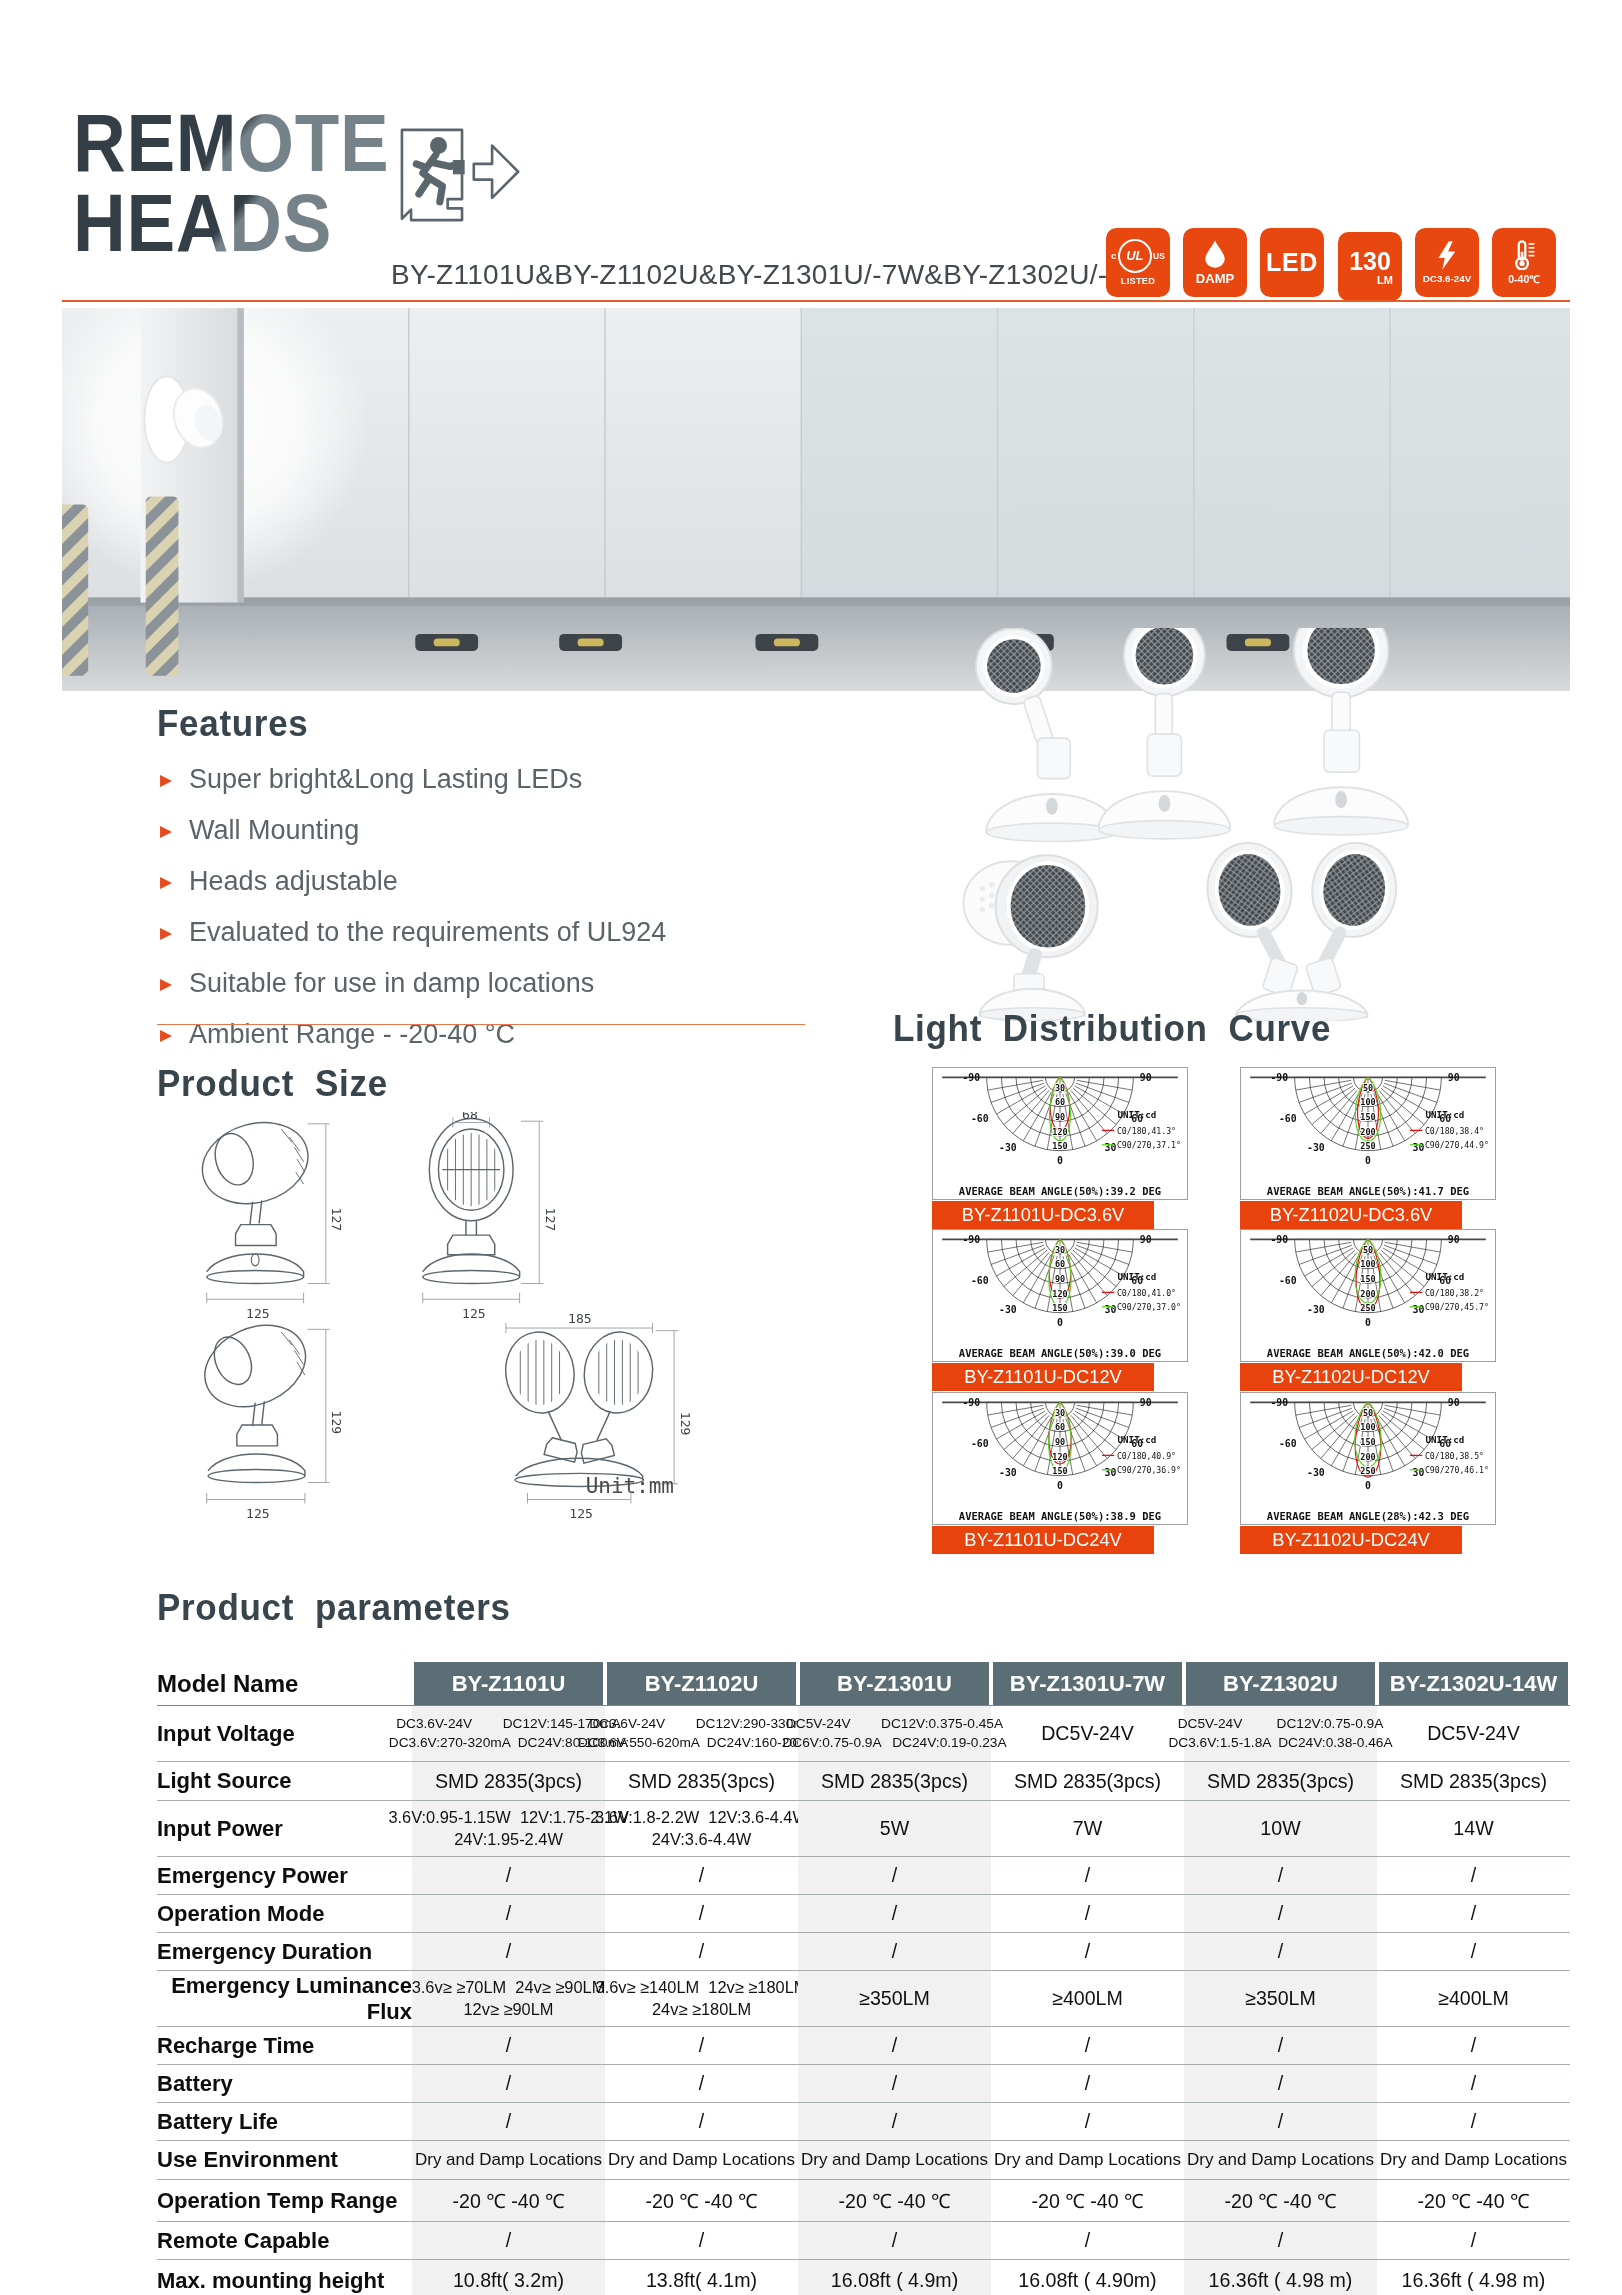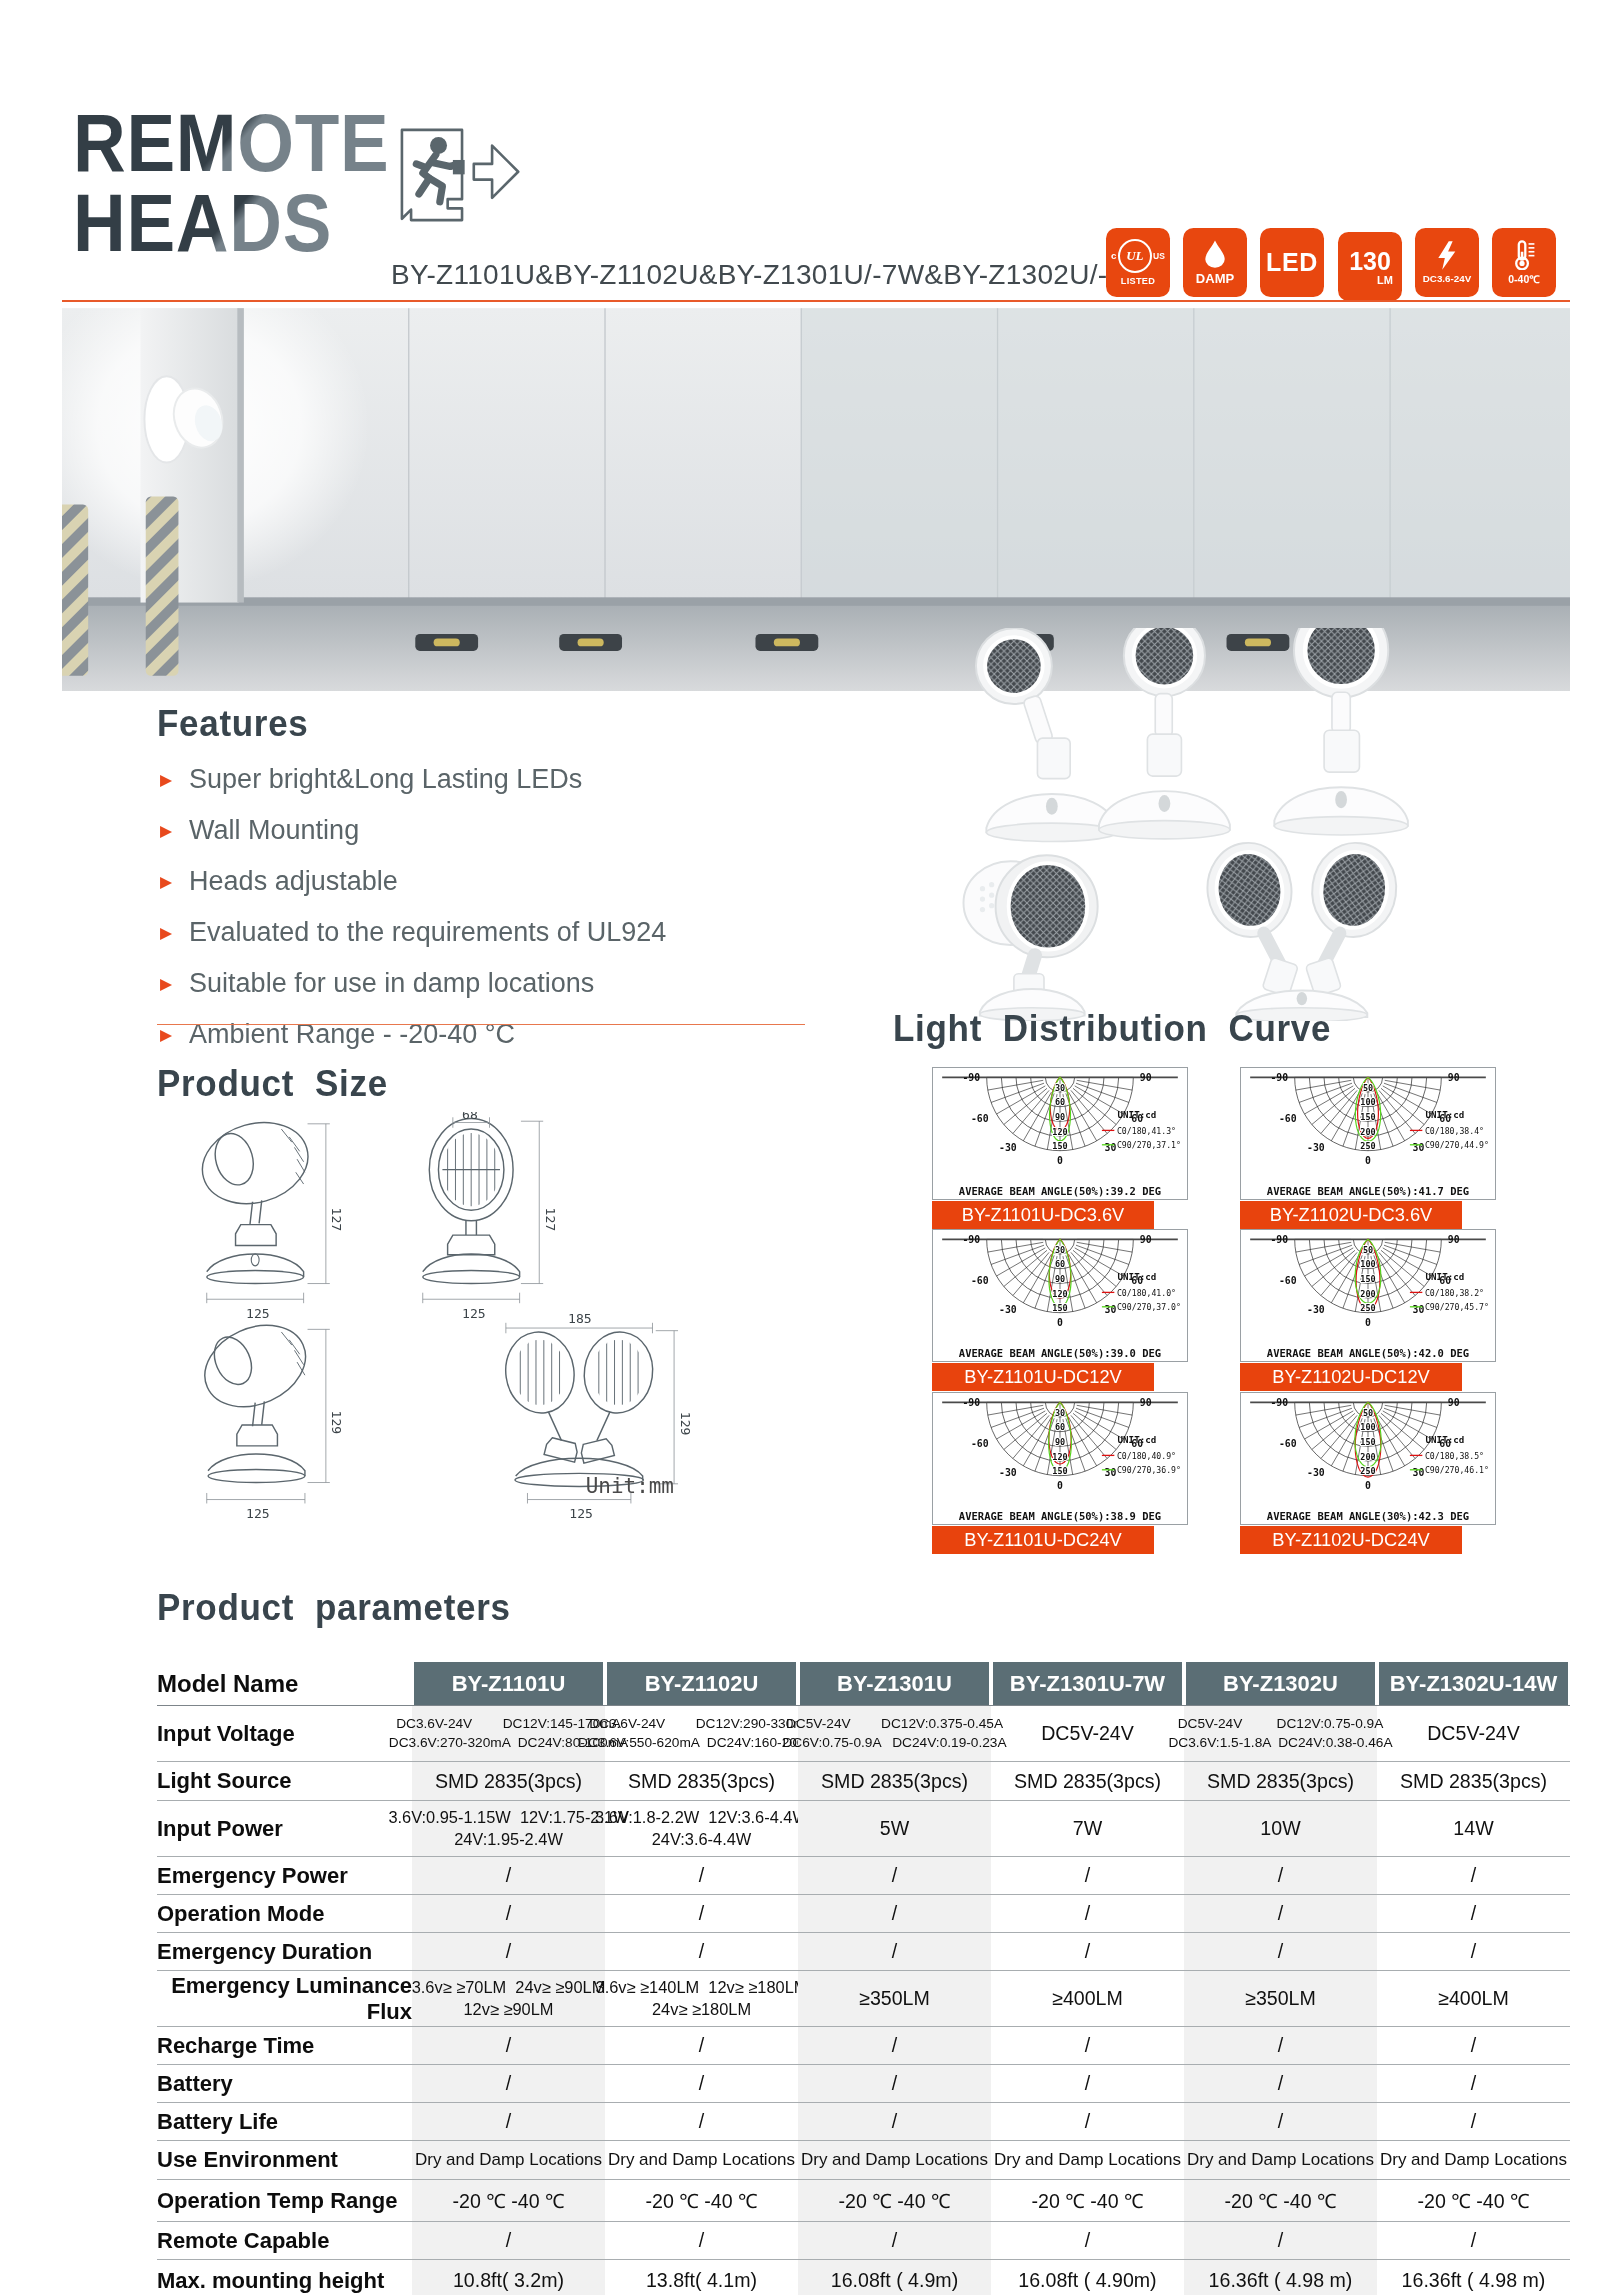--- a/index.html
+++ b/index.html
@@ -65,21 +65,21 @@
     <path d="M70 44 L50 72 L60 80 L44 104 M56 64 L40 58 M64 56 L92 62 L104 58" fill="none" stroke="#5a666c" stroke-width="11" stroke-linecap="round" stroke-linejoin="round"></path>
     <path d="M60 80 L80 92 L76 116" fill="none" stroke="#5a666c" stroke-width="11" stroke-linecap="round" stroke-linejoin="round"></path>
     <path d="M128 58 h28 V30 l40 40 -40 40 V82 h-28 z" fill="#fff" stroke="#5a666c" stroke-width="4" stroke-linejoin="round"></path>
   </svg>
 
   <div class="abs subtitle" style="left:391px;top:259px;">BY-Z1101U&amp;BY-Z1102U&amp;BY-Z1301U/-7W&amp;BY-Z1302U/-14W</div>
 
   <div class="badge" style="left:1106px;top:228px;">
     <div style="display:flex;align-items:center;">
       <span style="font-size:9.8px;">c</span>
-      <span style="width:30px;height:30px;border:2.6px solid #fff;border-radius:50%;display:flex;align-items:center;justify-content:center;font-style:italic;font-size:13px;margin:0 1.3px;font-family:Liberation Serif, serif;">UL</span>
+      <span style="width:30px;height:30px;border:2.6px solid #fff;border-radius:50%;display:flex;align-items:center;justify-content:center;font-style:italic;font-size:13px;margin:0 1.3px;">UL</span>
       <span style="font-size:8.5px;">US</span>
     </div>
     <div style="font-size:9.2px;margin-top:3.3px;letter-spacing:0.3px;">LISTED</div>
   </div>
 
   <div class="badge" style="left:1183px;top:228px;">
     <svg width="22" height="29" viewBox="0 0 34 44">
       <path d="M17 2 C23 14 32 22 32 31 a15 13 0 0 1 -30 0 C2 22 11 14 17 2 z" fill="#fff"></path>
     </svg>
     <div style="font-size:13px;margin-top:2.6px;text-align:center;">DAMP</div>
@@ -716,21 +716,21 @@
             <text x="303" y="82" font-size="15" font-weight="bold" fill="#111">60</text>
             <text x="128" y="127" text-anchor="end" font-size="15" font-weight="bold" fill="#111">-30</text>
             <text x="262" y="127" font-size="15" font-weight="bold" fill="#111">30</text>
             <text x="194" y="146" text-anchor="middle" font-size="15" font-weight="bold" fill="#111">0</text>
             <text x="282" y="76" font-size="14" font-weight="bold" fill="#111">UNIT:cd</text>
             <line x1="258" y1="95" x2="277" y2="95" stroke="#dd1111" stroke-width="2"></line>
             <text x="281" y="100" font-size="12.5" fill="#111">C0/180,38.5°</text>
             <line x1="258" y1="117" x2="277" y2="117" stroke="#55d41c" stroke-width="2"></line>
             <text x="281" y="122" font-size="12.5" fill="#111">C90/270,46.1°</text>
           </svg>
-      <div class="chart-avg">AVERAGE BEAM ANGLE(30%):42.3 DEG</div></div>
+      <div class="chart-avg">AVERAGE BEAM ANGLE(28%):42.3 DEG</div></div>
     <div class="chart-banner">BY-Z1102U-DC24V</div>
       </div>
     </div>
 
   <div class="abs h2" style="left:157px;top:1585px;">Product  parameters</div>
   <div id="ptable">
       <div class="trow hdr">
         <div class="tlabel" style="font-size: 24px;">Model Name</div>
         <div class="hdrcell">BY-Z1101U</div>
         <div class="hdrcell">BY-Z1102U</div>

